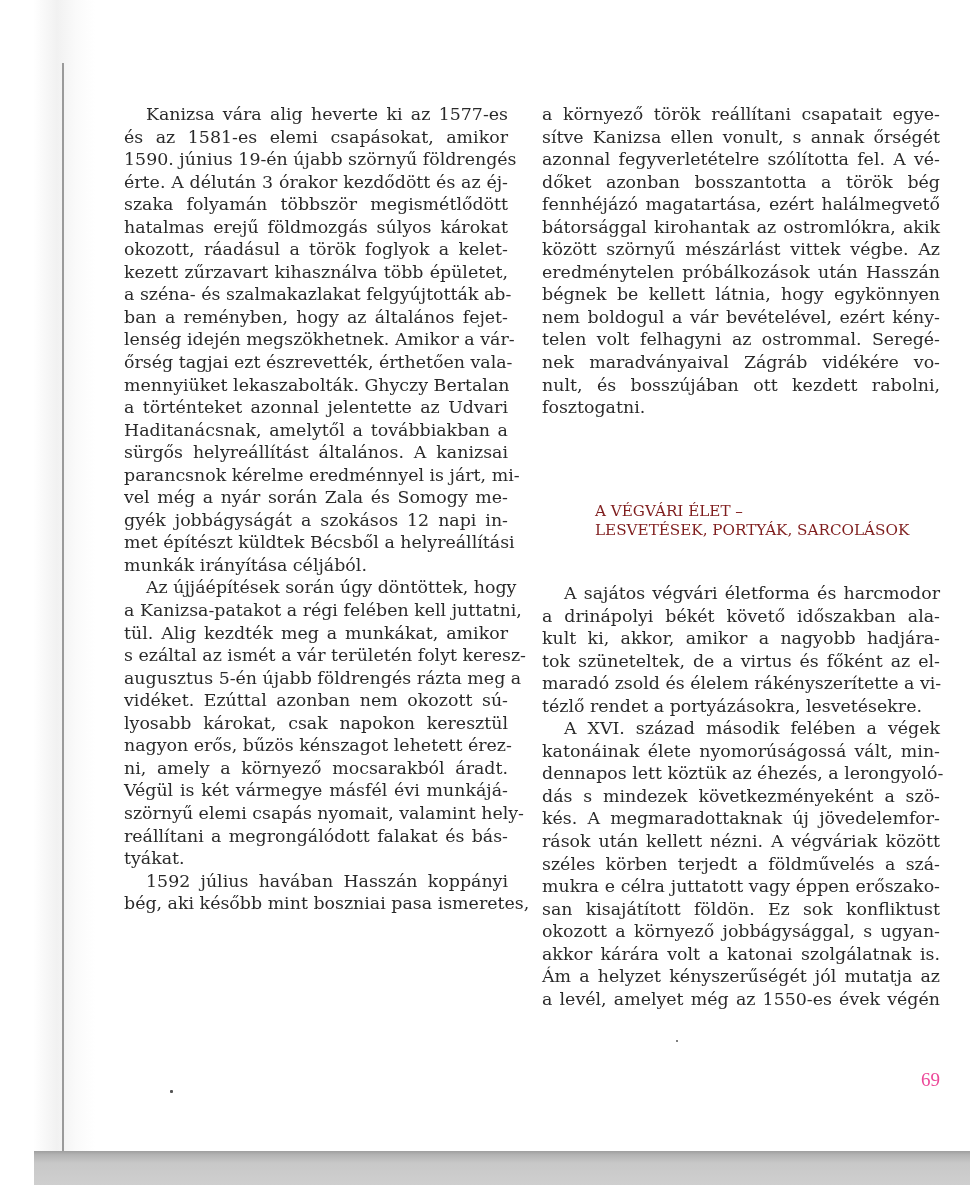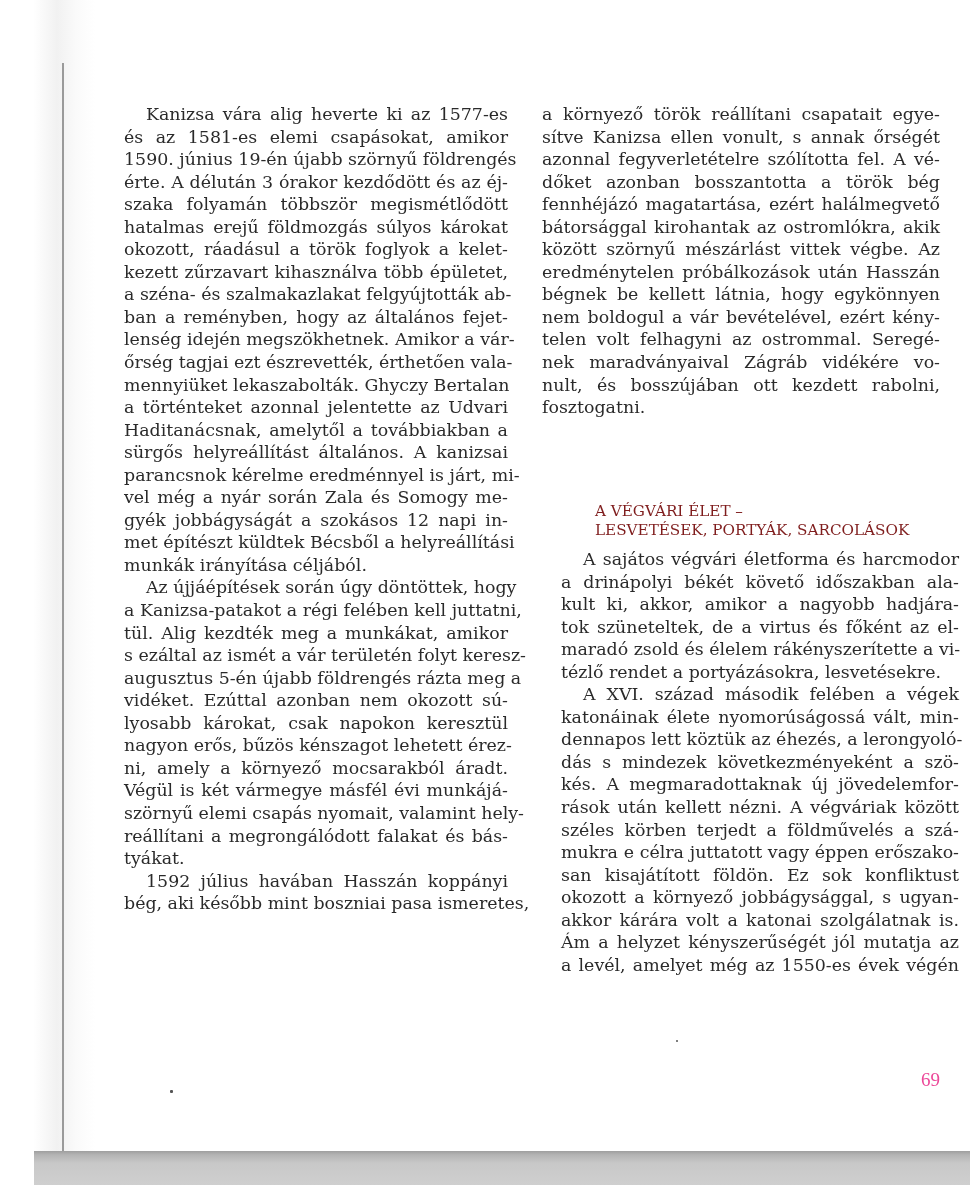--- a/index.html
+++ b/index.html
@@ -34,21 +34,21 @@
   }
   .line.last { text-align-last: left; }
   .line.indent { padding-left: 22px; }
   .heading {
     position: absolute; left: 567px; top: 502px;
     font-size: 15.2px; line-height: 19px; letter-spacing: 0px;
     color: #7f1d1d;
     margin-left: 28px;
   }
   .heading span { display: block; white-space: nowrap; }
-  .col-right2 { top: 548px; margin-left: 19px; }
+  .col-right2 { top: 582px; }
   .page-number {
     position: absolute; left: 921px; top: 1069px;
     font-family: "Liberation Serif", serif; font-size: 19px; color: #ec4899;
   }
   .speck { position: absolute; width: 3px; height: 3px; background: #555; border-radius: 1px; }
 </style>
 </head>
 <body>
 
 <div class="left-shadow"></div>

